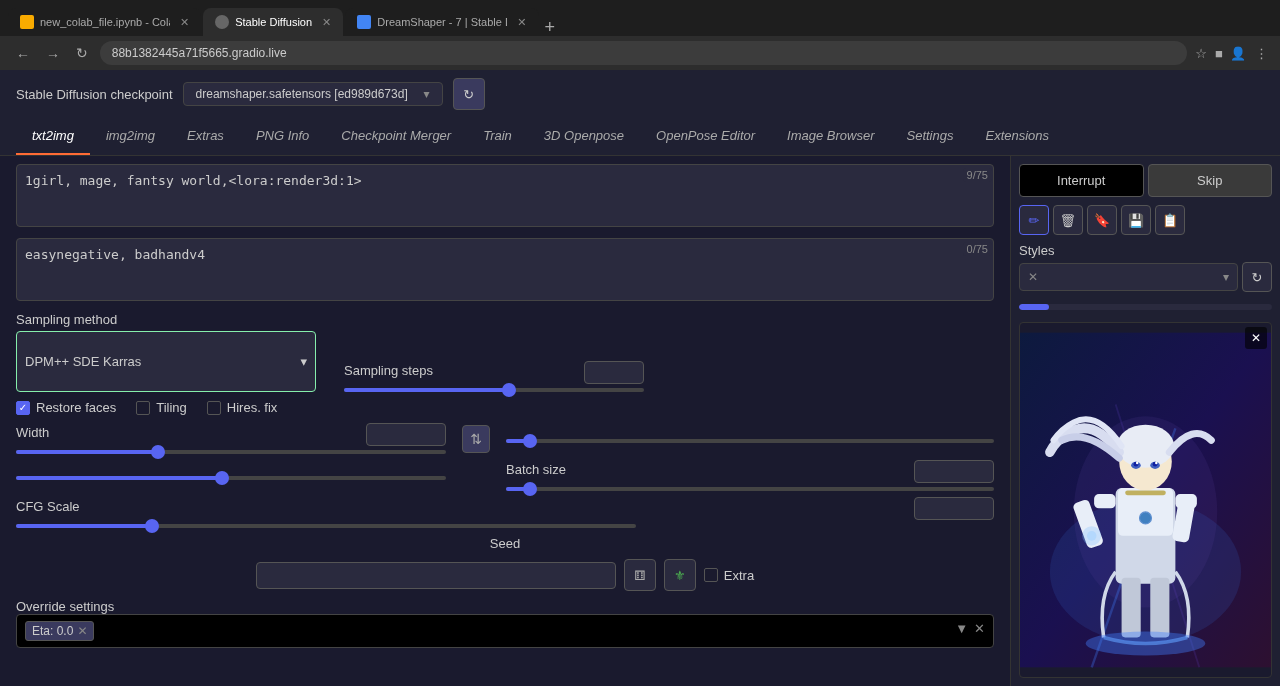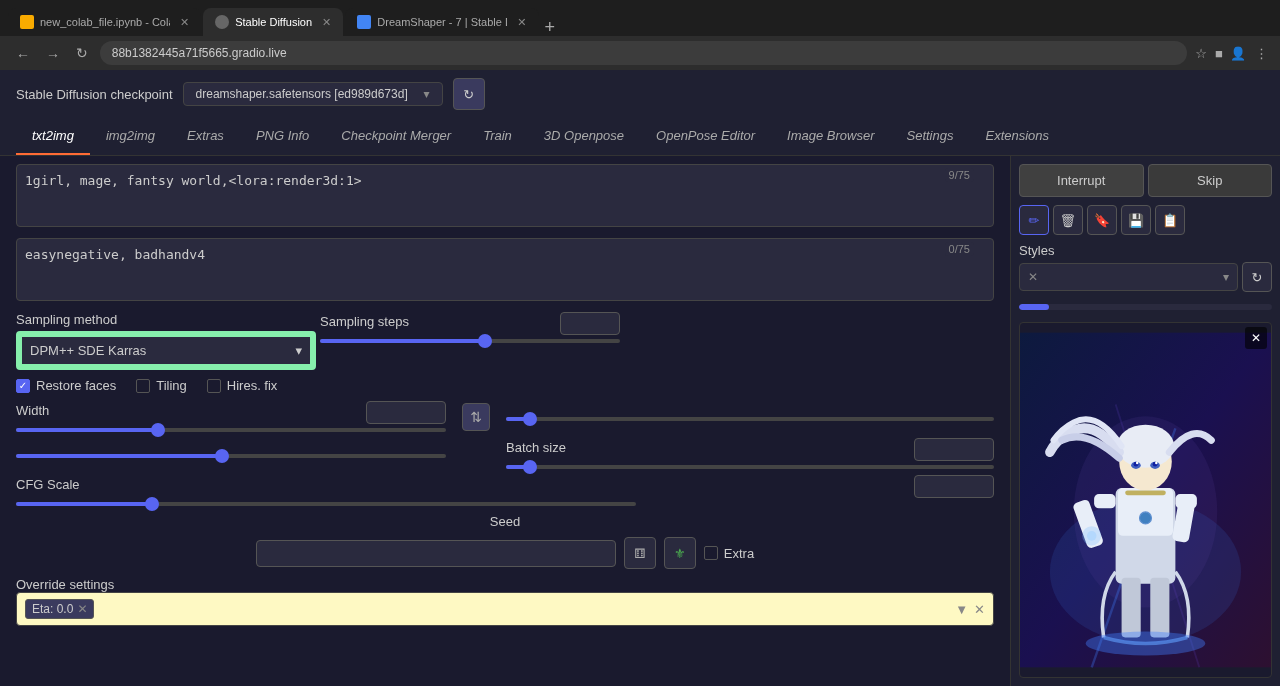--- a/index.html
+++ b/index.html
@@ -40,28 +40,28 @@
 
     
     .main-content { display: flex; flex: 1; overflow: hidden; }
 
     
     .left-panel { flex: 1; padding: 8px 16px; overflow-y: auto; }
 
     
     .prompt-area { position: relative; margin-bottom: 8px; }
     .prompt-textarea { width: 100%; background: #2a2a3e; border: 1px solid #444; border-radius: 4px; color: #ccc; padding: 8px; font-size: 13px; resize: none; min-height: 60px; }
-    .prompt-counter { position: absolute; top: 4px; right: 20px; color: #888; font-size: 11px; background: #2a2a3e; padding: 1px 4px; border-radius: 3px; }
-
-    
-    .controls-row { display: flex; gap: 4px; align-items: flex-start; margin: 8px 0; }
+    .prompt-counter { position: absolute; top: 4px; right: 2px; color: #888; font-size: 11px; background: #2a2a3e; padding: 1px 4px; border-radius: 3px; }
+
+    
+    .controls-row { display: flex; gap: 28px; align-items: flex-end; margin: 8px 0; }
     .sampling-method { flex: 0 0 300px; }
     .sampling-steps { flex: 0 0 300px; }
     .label { color: #ccc; font-size: 13px; margin-bottom: 4px; }
-    .select-control { background: #2a2a3e; border: 6px solid #86efac; color: #ccc; padding: 6px 8px; border-radius: 4px; width: 100%; display: flex; align-items: center; justify-content: space-between; cursor: pointer; }
+    .select-control { background: #2a2a3e; border: 1px solid #86efac; color: #ccc; padding: 22px 8px; border-radius: 4px; width: 100%; display: flex; align-items: center; justify-content: space-between; cursor: pointer; }
     .steps-input { background: #2a2a3e; border: 1px solid #555; color: #ccc; padding: 3px 6px; border-radius: 4px; width: 60px; text-align: center; font-size: 13px; }
 
     
     .slider-container { margin-top: 4px; }
     .slider { width: 100%; height: 4px; background: #444; border-radius: 2px; position: relative; cursor: pointer; }
     .slider-fill { height: 100%; background: #5865f2; border-radius: 2px; }
     .slider-thumb { width: 14px; height: 14px; background: #5865f2; border-radius: 50%; position: absolute; top: -5px; cursor: pointer; }
 
     
     .checkboxes-row { display: flex; gap: 20px; align-items: center; margin: 8px 0; }
@@ -77,30 +77,30 @@
     .swap-btn { background: #3a3a5e; border: 1px solid #555; border-radius: 4px; width: 28px; height: 28px; display: flex; align-items: center; justify-content: center; cursor: pointer; color: #aaa; font-size: 14px; }
 
     
     .seed-row { display: flex; align-items: center; gap: 8px; margin: 8px 0; justify-content: center; }
     .seed-input { background: #2a2a3e; border: 1px solid #555; color: #ccc; padding: 5px 8px; border-radius: 4px; width: 360px; font-size: 13px; }
     .seed-btn { background: #2a2a3e; border: 1px solid #555; border-radius: 4px; width: 32px; height: 32px; display: flex; align-items: center; justify-content: center; cursor: pointer; color: #aaa; }
     .extra-label { color: #ccc; display: flex; align-items: center; gap: 6px; }
 
     
     .override-row { margin: 6px 0; }
-    .override-container { background: #fef9c3; border: 1px solid #444; border-radius: 4px; padding: 6px 8px; display: flex; align-items: center; gap: 6px; }
+    .override-container { background: #000000; border: 1px solid #444; border-radius: 4px; padding: 6px 8px; display: flex; align-items: flex-start; gap: 6px; }
     .tag { background: #3a3a5e; border: 1px solid #555; border-radius: 3px; padding: 2px 6px; display: flex; align-items: center; gap: 4px; font-size: 12px; }
     .tag-close { cursor: pointer; color: #888; }
 
     
     .right-panel { width: 270px; background: #1f2032; border-left: 1px solid #333; display: flex; flex-direction: column; padding: 8px; gap: 8px; }
 
     
     .action-btns { display: flex; gap: 4px; }
-    .interrupt-btn { flex: 1; background: #404040; border: 1px solid #555; border-radius: 4px; color: #ccc; padding: 8px; cursor: pointer; text-align: center; font-size: 13px; }
+    .interrupt-btn { flex: 1; background: #000000; border: 1px solid #555; border-radius: 4px; color: #ccc; padding: 8px; cursor: pointer; text-align: center; font-size: 13px; }
     .skip-btn { flex: 1; background: #3a3a3a; border: 1px solid #555; border-radius: 4px; color: #ccc; padding: 8px; cursor: pointer; text-align: center; font-size: 13px; }
 
     
     .style-toolbar { display: flex; gap: 4px; align-items: center; }
     .style-tool-btn { background: #2a2a3e; border: 1px solid #555; border-radius: 4px; width: 30px; height: 30px; display: flex; align-items: center; justify-content: center; cursor: pointer; }
     .style-tool-btn.active { border-color: #5865f2; }
 
     .styles-label { color: #ccc; font-size: 13px; margin-top: 4px; text-align: center; }
     .styles-input { background: #2a2a3e; border: 1px solid #444; border-radius: 4px; padding: 4px 8px; color: #ccc; font-size: 12px; width: 100%; display: flex; align-items: center; justify-content: space-between; }
 

